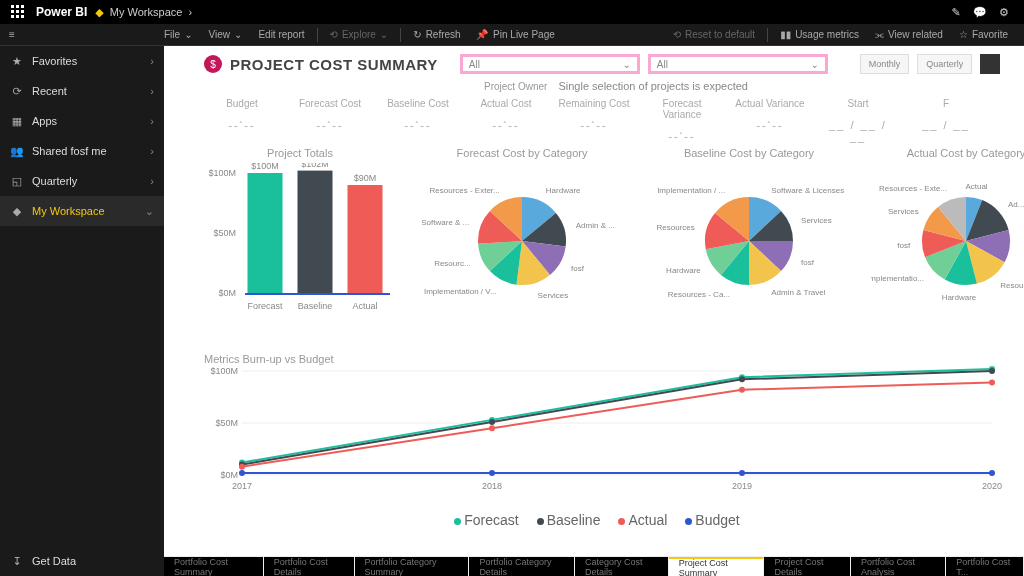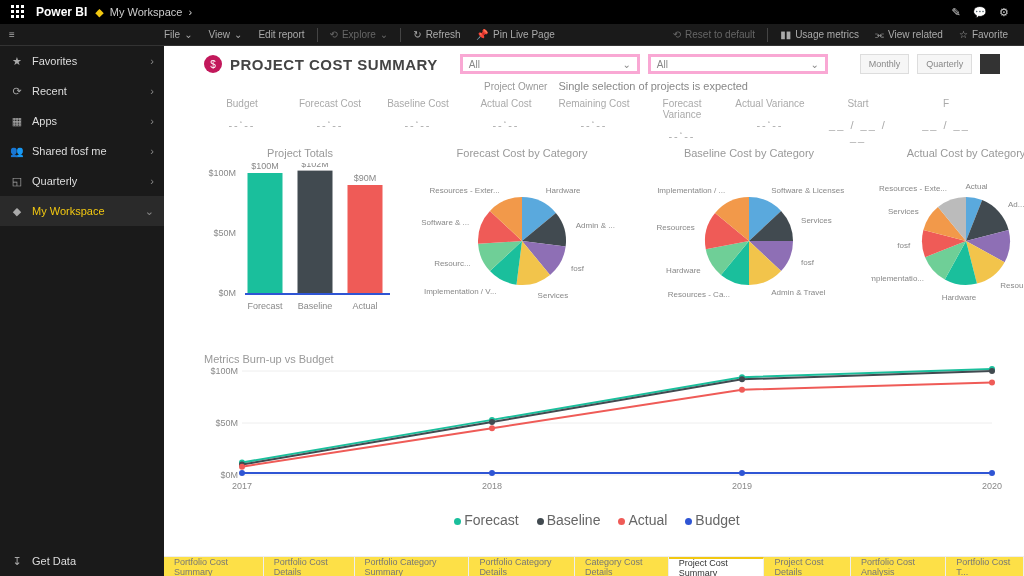--- a/index.html
+++ b/index.html
@@ -37,21 +37,21 @@
   .card .v { font-size:11px; color:#aaa; letter-spacing:2px;}
   .chartrow { display:flex; padding:0 0 0 36px; gap:17px;}
   .chartbox { }
   .chartbox .ct { text-align:center; font-size:11px; color:#999; margin-bottom:4px;}
   .burn-title{ font-size:11px; color:#999; padding:4px 0 0 40px;margin-top:32px;}
   .linebox{ padding:0 40px 0 38px;}
   .legend { text-align:center; font-size:14px; color:#666;margin-top:15px;}
   .legend span{ margin:0 6px;}
   .legend .dot{ display:inline-block; width:7px;height:7px; border-radius:50%; margin-right:3px; vertical-align:middle;}
   .tabs { display:flex; position:absolute; bottom:0; left:0; right:0; height:20px; border-top:1px solid #eee; font-size:9px;}
-  .tabs .tab { padding:0 10px; border-right:1px solid #eee; color:#777; display:flex; align-items:center; background:#fde047;}
+  .tabs .tab { padding:0 10px; border-right:1px solid #eee; color:#777; display:flex; align-items:center; background:#000000;}
   .tabs .tab.active { background:#fff; color:#333; border-top:2px solid #f2c811;}
   svg text { fill:#888; font-size:9px;}
 </style>
 </head>
 <body>
 
 <div class="topbar">
   <div class="apps">
     <svg width="14" height="14">
         <g fill="#fff">

